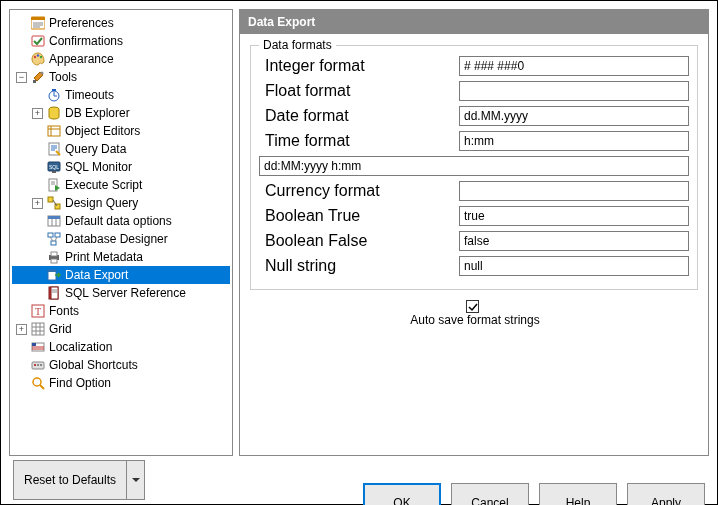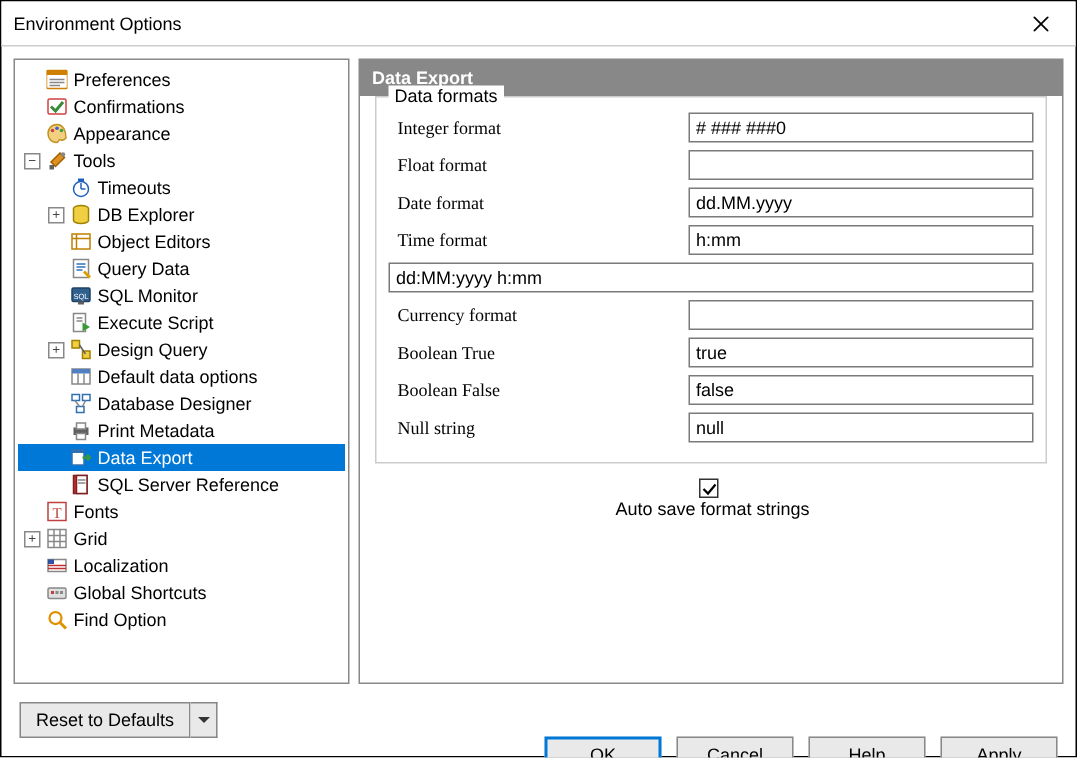--- a/index.html
+++ b/index.html
@@ -13,49 +13,40 @@
 .tree-item { display: flex; align-items: center; height: 18px; cursor: pointer; white-space: nowrap; }
 .tree-item.selected { background: #0078d7; color: #fff; }
 .expander { width: 11px; height: 11px; border: 1px solid #888; background: #fff; display: inline-flex; align-items: center; justify-content: center; font-size: 9px; line-height: 1; color: #444; margin-right: 3px; flex-shrink: 0; }
 .expander-spacer { width: 14px; display: inline-block; flex-shrink: 0; }
 .indent-1 { padding-left: 4px; }
 .indent-2 { padding-left: 20px; }
 .tree-icon { width: 16px; height: 16px; display: inline-flex; align-items: center; justify-content: center; margin-right: 3px; flex-shrink: 0; }
 .tree-label { font-size: 12px; }
 .content-pane { flex: 1; border: 1px solid #888; background: #fff; display: flex; flex-direction: column; overflow: hidden; }
 .content-header { background: #888; color: #fff; font-weight: bold; padding: 5px 8px; font-size: 12px; }
-.content-body { padding: 0 10px; }
+.content-body { padding: 11px 10px; }
 .fieldset { border: 1px solid #ccc; padding: 10px 8px 8px 8px; position: relative; }
 .fieldset-legend { position: absolute; top: -8px; left: 8px; background: #fff; padding: 0 4px; font-size: 12px; }
 .form-row { display: flex; align-items: center; margin-bottom: 5px; }
-.form-label { width: 200px; font-size: 12px; padding-left: 6px; font-family: Liberation Serif, serif; }
+.form-label { width: 200px; font-size: 16px; padding-left: 6px; }
 .form-input { flex: 1; height: 20px; border: 1px solid #7a7a7a; padding: 0 4px; font-size: 12px; font-family: inherit; }
 .checkbox-row { display: flex; align-items: center; margin-top: 10px; padding-left: 2px; flex-direction: column; }
 .checkbox-box { width: 13px; height: 13px; border: 1px solid #333; background: #fff; display: inline-flex; align-items: center; justify-content: center; margin-right: 5px; font-size: 10px; }
 .footer { height: 48px; border-top: 0; display: flex; align-items: center; padding: 0 12px; justify-content: space-between; }
-.btn { height: 24px; min-width: 78px; border: 1px solid #888; background: #e9e9e9; font-size: 12px; cursor: pointer; padding: 0 10px; display: inline-flex; align-items: center; justify-content: center; }
+.btn { height: 40px; min-width: 78px; border: 1px solid #888; background: #e9e9e9; font-size: 12px; cursor: pointer; padding: 0 10px; display: inline-flex; align-items: center; justify-content: center; }
 .btn.default { border: 2px solid #0078d7; }
 .btn-split { display: flex; }
 .btn-split .btn { border-radius: 0; }
 .btn-split .drop { min-width: 18px; border-left: 0; padding: 0; }
 .footer-right { display: flex; gap: 10px; margin-top: 45px; }
 </style>
 </head>
 <body>
 
 <div class="window">
-  <div class="titlebar">
-    <span class="titlebar-title">Environment Options</span>
-    <div class="titlebar-close">
-      <svg width="10" height="10" viewBox="0 0 10 10">
-          <line x1="0" y1="0" x2="10" y2="10" stroke="#000" stroke-width="1.2"></line>
-          <line x1="10" y1="0" x2="0" y2="10" stroke="#000" stroke-width="1.2"></line>
-        </svg>
-    </div>
-  </div>
 
   <div class="body">
     <div class="tree-pane">
 
       <div class="tree-item indent-1">
         <span class="expander-spacer"></span>
         <span class="tree-icon">
             <svg width="14" height="14" viewBox="0 0 14 14">
               <rect x="0" y="1" width="14" height="12" rx="1" fill="#fff" stroke="#d08000"></rect>
               <rect x="0" y="1" width="14" height="3" fill="#d08000"></rect>

